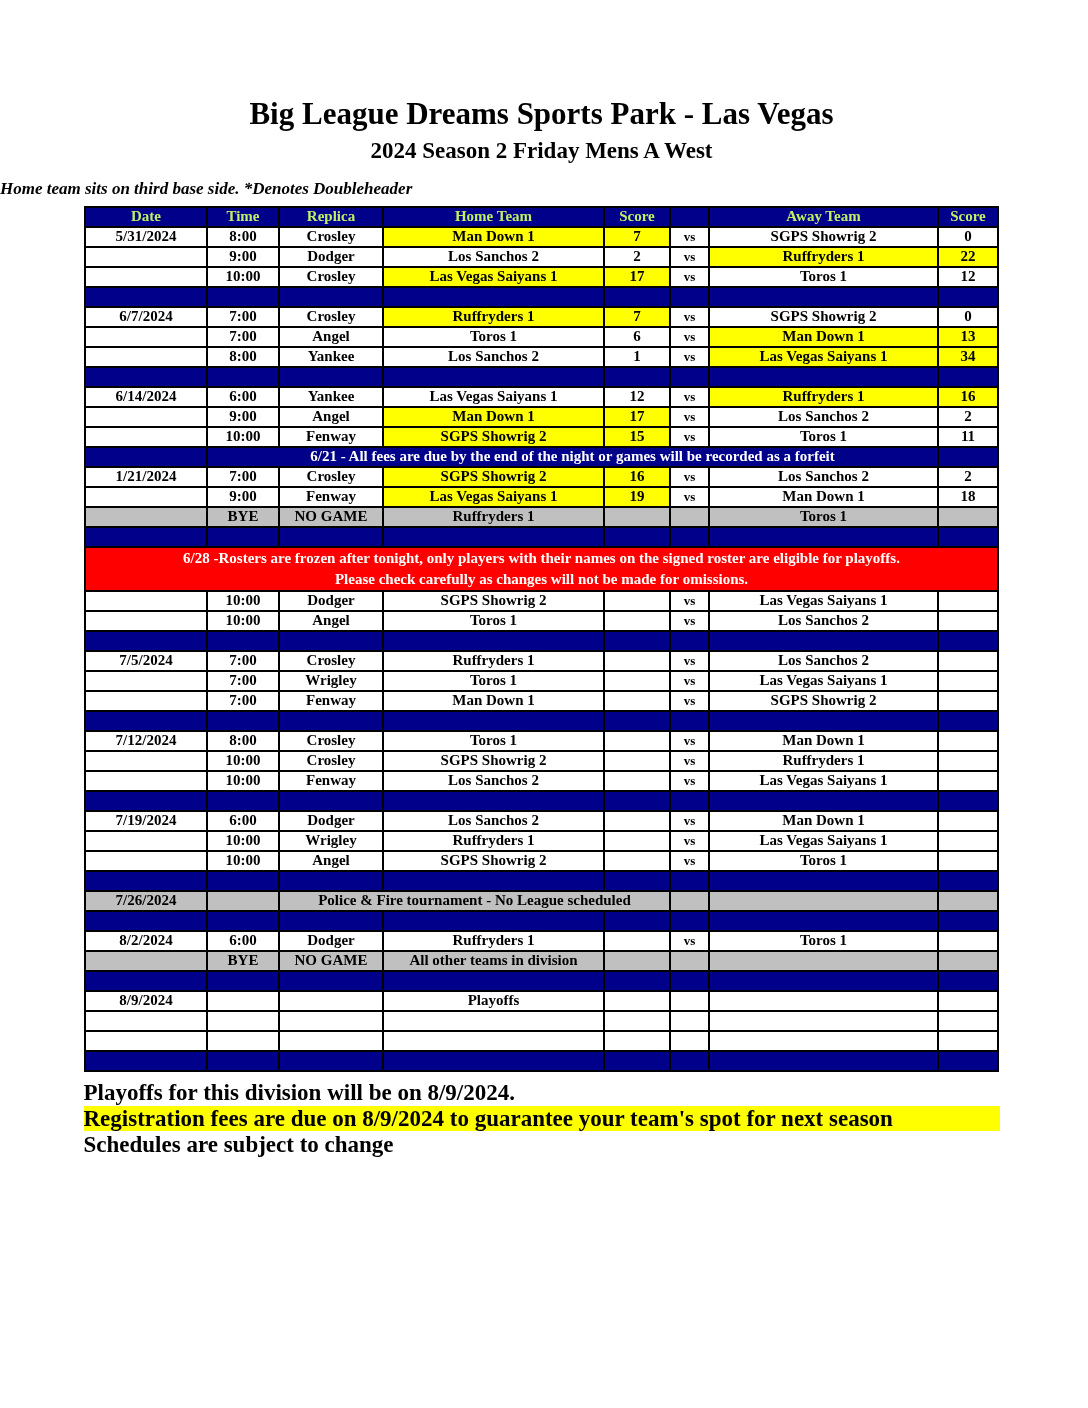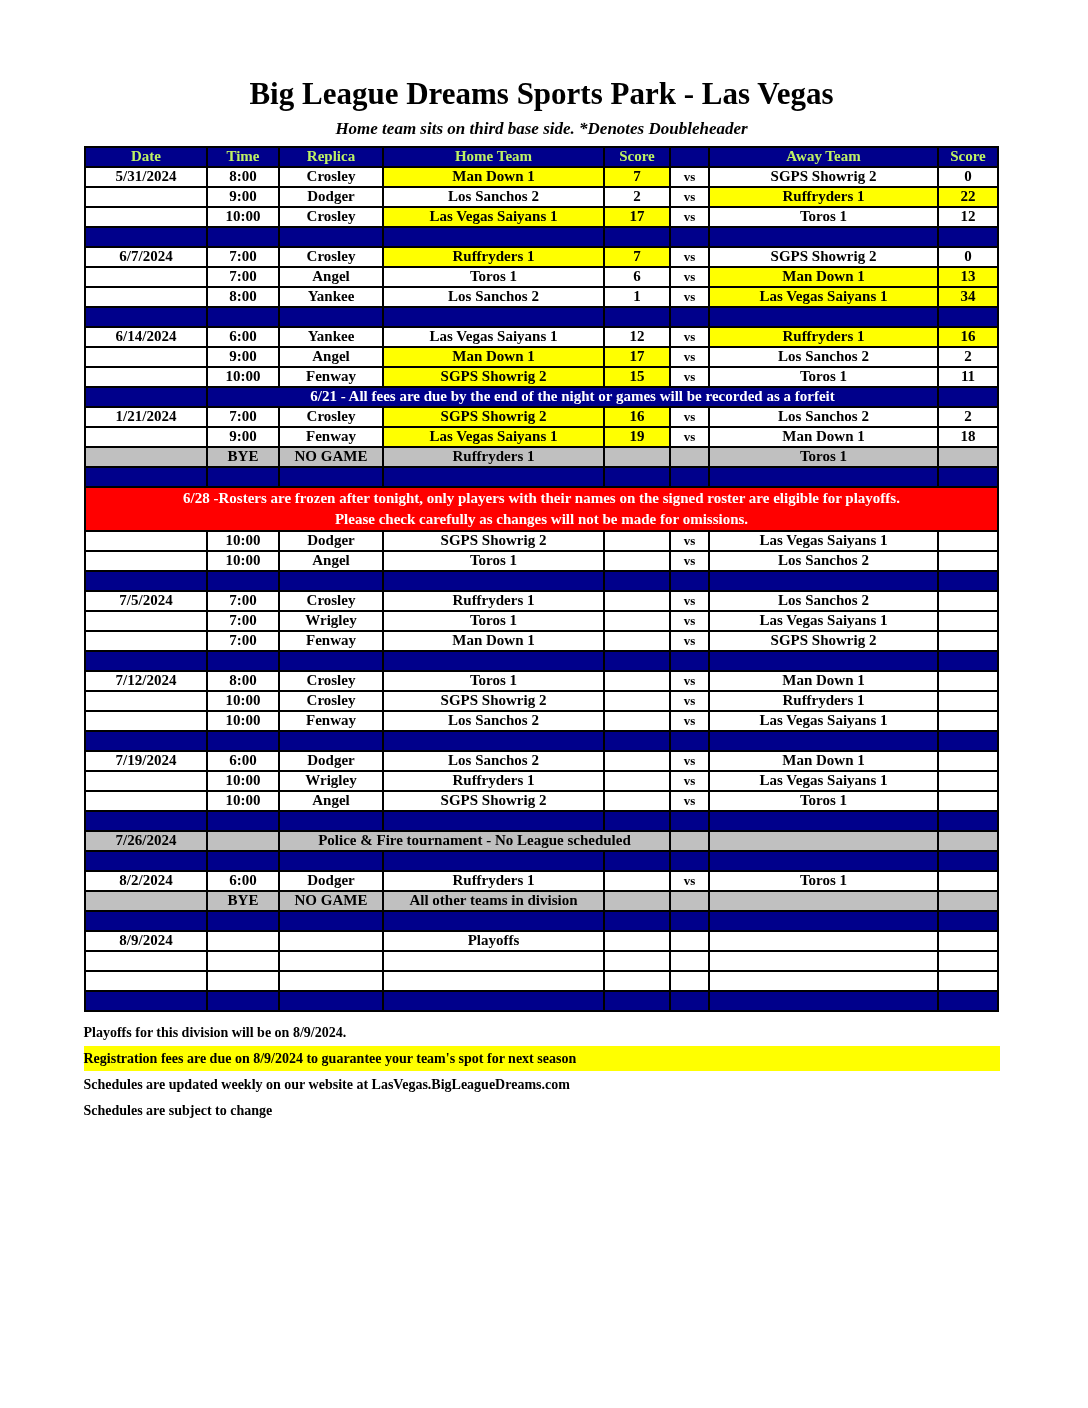--- a/index.html
+++ b/index.html
@@ -4,31 +4,31 @@
 <style>
   * { box-sizing: border-box; }
   html, body {
     margin: 0; padding: 0;
     width: 1088px;
     background: #ffffff;
     font-family: "Liberation Serif", serif;
     font-weight: bold;
     color: #000;
   }
-  .page { width: 1083px; min-height: 1408px; padding-top: 78px; }
+  .page { width: 1083px; min-height: 1408px; padding-top: 98px; }
   .doc-title {
     text-align: center; font-size: 31px; line-height: 1.05;
     margin: 0 0 8px 0; letter-spacing: 0px;
   }
   .doc-subtitle {
     text-align: center; font-size: 23px; line-height: 1.05;
     margin: 0 0 16px 0;
   }
   .doc-note {
-    text-align: center; font-size: 17px; font-style: italic;
+    text-align: left; font-size: 17px; font-style: italic;
     margin: 0 0 7px 0;
   }
   table.schedule {
     width: 913px; margin: 0 auto;
     border-collapse: collapse; table-layout: fixed;
   }
   .schedule th, .schedule td {
     border: 2px solid #000;
     height: 20px;
     padding: 0 2px;
@@ -42,29 +42,30 @@
   .schedule th { background: #00008B; color: #bef264; font-size: 15px; }
   td.navy { background: #00008B; }
   td.note-cell { background: #00008B; color: #fff; font-size: 15px; }
   td.banner-cell { background: #FF0000; color: #ffffff; height: 44px; }
   td.banner-cell .banner-line { line-height: 21px; font-size: 15px; }
   td.gray { background: #C0C0C0; }
   td.yellow { background: #FFFF00; }
   td.vs-cell { font-size: 13px; }
   .footer { width: 916px; margin: 8px auto 0 auto; }
   .footer-line {
-    font-size: 14px; line-height: 25px; margin: 0 0 1px 0;
+    font-size: 23px; line-height: 25px; margin: 0 0 1px 0;
   }
   .footer-line.yellow-band { background: #FFFF00; }
 </style>
 </head>
 <body>
 
 <div class="page">
   <h1 class="doc-title">Big League Dreams Sports Park - Las Vegas</h1>
+  <h2 class="doc-subtitle">2024 Season 2 Friday Mens A West</h2>
   <div class="doc-note">Home team sits on third base side.  *Denotes Doubleheader</div>
 
   <table class="schedule">
     <colgroup>
       <col style="width:122px">
         <col style="width:72px">
         <col style="width:104px">
         <col style="width:221px">
       <col style="width:66px">
         <col style="width:39px">
@@ -482,16 +483,15 @@
           <td class="navy"></td>
           <td class="navy"></td>
           <td class="navy"></td>
         </tr>
       </tbody>
   </table>
 
   <div class="footer">
     <div class="footer-line">Playoffs for this division will be on 8/9/2024.</div>
     <div class="footer-line yellow-band">Registration fees are due on 8/9/2024 to guarantee your team's spot for next season</div>
-    <div class="footer-line">Schedules are updated weekly on our website at LasVegas.BigLeagueDreams.com</div>
     <div class="footer-line">Schedules are subject to change</div>
   </div>
 </div>
 
 </body></html>

